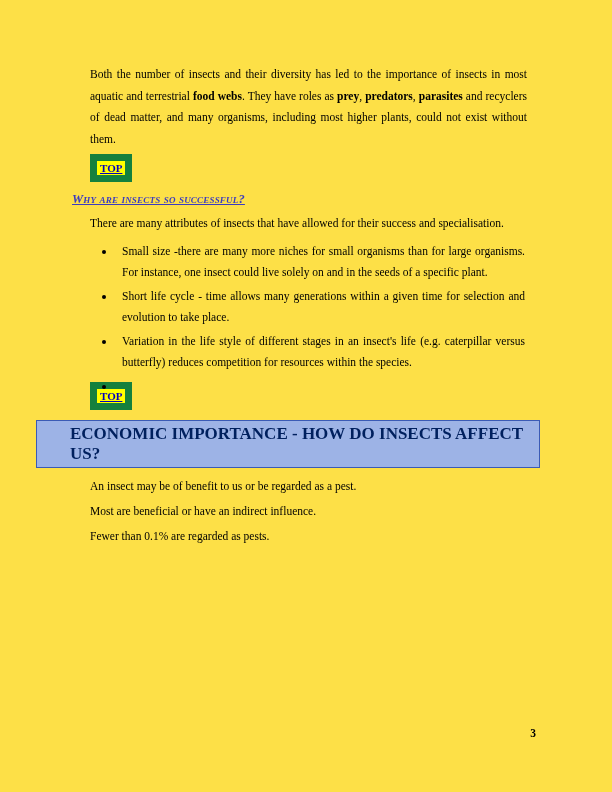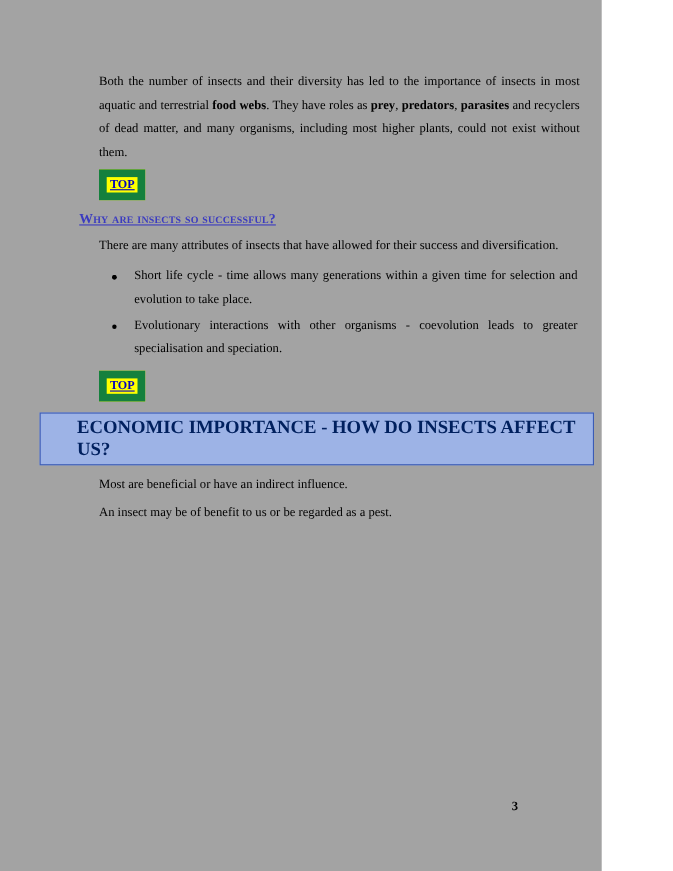--- a/index.html
+++ b/index.html
@@ -2,23 +2,23 @@
 <html><head>
 <meta charset="utf-8">
 <style>
   html, body {
     margin: 0;
     padding: 0;
     background: #ffffff;
   }
   .page {
     position: relative;
-    width: 547px;
+    width: 612px;
     height: 792px;
-    background: #a3a3a3;
+    background: #fde047;
     font-family: "Liberation Serif", serif;
     font-size: 11.5px;
     color: #000000;
     overflow: hidden;
     box-sizing: border-box;
   }
   .content {
     padding: 64px 72px 0 72px;
   }
   .para {
@@ -43,20 +43,21 @@
     line-height: 14px;
     padding: 0 3px;
     border: 7px solid #15803d;
     cursor: pointer;
   }
 
   .section-heading {
     margin: 2px 0 6px 0;
     font-size: 12.5px;
     color: #3b3bc0;
+    font-style: italic;
     font-weight: bold;
     text-decoration: underline;
     font-variant: small-caps;
     letter-spacing: 0.2px;
     cursor: pointer;
   }
   .section-intro { width: 437px; margin-bottom: 6px; }
 
   .bullets {
     list-style: none;
@@ -116,43 +117,48 @@
   <div class="content">
 
     <p class="para justify indent intro-paragraph"><span>Both the number of insects and their diversity has led to the importance of insects in most aquatic and terrestrial </span><span class="b">food webs</span><span>. They have roles as </span><span class="b">prey</span><span>, </span><span class="b">predators</span><span>, </span><span class="b">parasites</span><span> and recyclers of dead matter, and many organisms, including most higher plants, could not exist without them.</span></p>
 
     <div class="top-wrap">
       <a class="top-link">TOP</a>
     </div>
 
     <h2 class="section-heading">Why are insects so successful?</h2>
 
-    <p class="para justify indent section-intro">There are many attributes of insects that have allowed for their success and diversification.</p>
+    <p class="para justify indent section-intro">There are many attributes of insects that have allowed for their success and specialisation.</p>
 
     <ul class="bullets">
       <li class="bullet">
         <span class="dot"></span>
+        <span>Small size -there are many more niches for small organisms than for large organisms. For instance, one insect could live solely on and in the seeds of a specific plant.</span>
       </li>
       <li class="bullet">
         <span class="dot"></span>
         <span>Short life cycle - time allows many generations within a given time for selection and evolution to take place.</span>
       </li>
       <li class="bullet">
         <span class="dot"></span>
-        <span>Evolutionary interactions with other organisms - coevolution leads to greater specialisation and speciation.</span>
+        <span>Variation in the life style of different stages in an insect's life (e.g. caterpillar versus butterfly) reduces competition for resources within the species.</span>
+      </li>
+      <li class="bullet">
+        <span class="dot"></span>
       </li>
     </ul>
 
     <div class="top-wrap">
       <a class="top-link">TOP</a>
     </div>
 
     <div class="banner">
       <span class="banner-text">ECONOMIC IMPORTANCE - HOW DO INSECTS AFFECT US?</span>
     </div>
 
+    <p class="para body-para">An insect may be of benefit to us or be regarded as a pest.</p>
     <p class="para body-para">Most are beneficial or have an indirect influence.</p>
-    <p class="para body-para">An insect may be of benefit to us or be regarded as a pest.</p>
+    <p class="para body-para">Fewer than 0.1% are regarded as pests.</p>
 
   </div>
 
   <div class="page-number">3</div>
 </div>
 
 </body></html>

